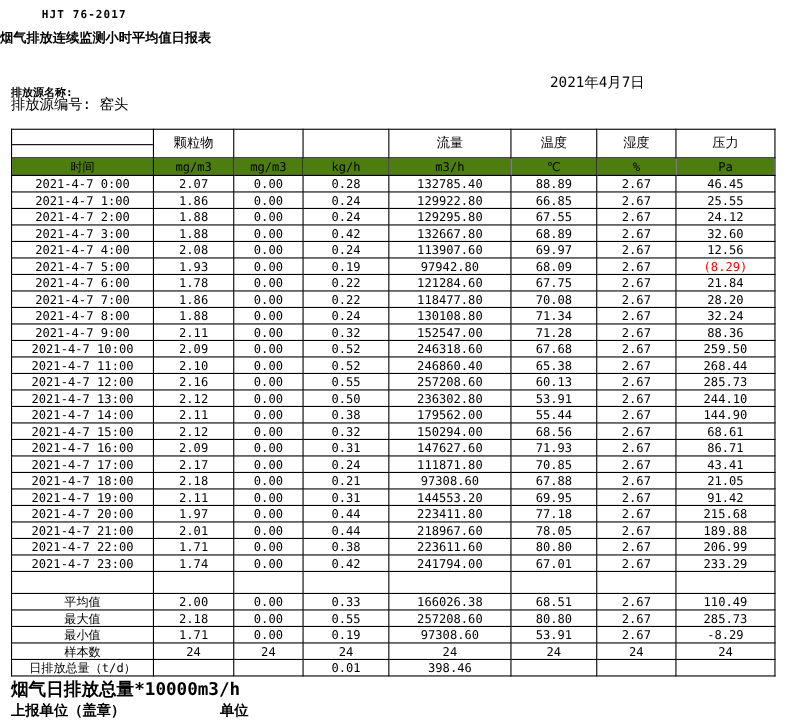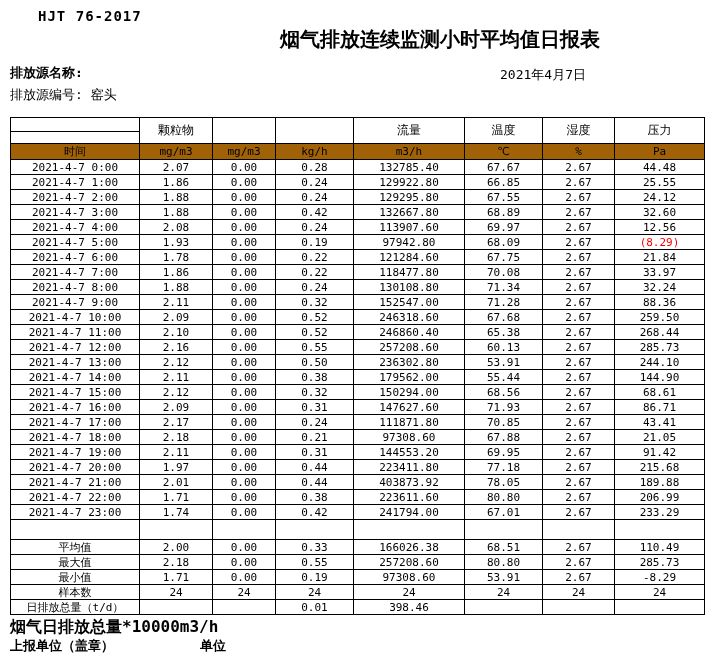--- a/index.html
+++ b/index.html
@@ -1,40 +1,40 @@
 <!DOCTYPE html>
 <html><head>
 <meta charset="utf-8">
 <style>
   html,body { margin:0; padding:0; }
   body {
     width:716px; height:660px; background:#ffffff; color:#000;
     font-family:"DejaVu Sans Mono","DejaVu Sans",monospace;
     position:relative; overflow:hidden;
   }
-  .doc-code { position:absolute; left:38px; top:8px; font-size:14px; font-weight:bold; letter-spacing:1px; }
-  .page-title { position:absolute; left:0; top:26px; width:600px; text-align:right; font-size:20px; font-weight:bold; }
-  .meta-name { position:absolute; left:10px; top:64px; font-size:13px; font-weight:bold; }
+  .doc-code { position:absolute; left:38px; top:8px; font-size:10px; font-weight:bold; letter-spacing:1px; }
+  .page-title { position:absolute; left:0; top:26px; width:600px; text-align:left; font-size:12px; font-weight:bold; }
+  .meta-name { position:absolute; left:10px; top:77px; font-size:10px; font-weight:bold; }
   .report-date { position:absolute; left:500px; top:66px; font-size:13px; font-weight:normal; }
   .meta-id { position:absolute; left:10px; top:86px; font-size:13px; font-weight:normal; }
 
   table.report {
     position:absolute; left:10px; top:117px;
     border-collapse:collapse; table-layout:fixed;border-radius:19px;
   }
   table.report th, table.report td {
     border:1px solid #000; padding:0 2px;
     text-align:center; vertical-align:middle;
     font-weight:normal; font-size:11px; line-height:13px;
     white-space:nowrap; overflow:hidden; height:14px;
   }
   tr.group-row th { height:25px; font-size:12px; }
   th.split-cell { position:relative; }
   th.split-cell .hline { position:absolute; top:50%; left:-1px; right:-1px; height:0; border-top:1px solid #000; }
-  tr.unit-row td { background:#a16207; height:15px; }
+  tr.unit-row td { background:#4d7c0f; height:15px; }
   tr.spacer-row td { height:19px; }
   td.neg-red { color:#ff0000; }
   td.label-left { text-align:left; padding-left:4px; }
 
   .footer-note { position:absolute; left:10px; top:617px; font-size:16px; font-weight:bold; }
   .footer-line2 { position:absolute; left:10px; top:637px; font-size:13px; font-weight:bold; }
   .footer-unit { position:absolute; left:200px; top:637px; font-size:13px; font-weight:bold; }
 </style>
 </head>
 <body>
@@ -80,23 +80,23 @@
       <td>Pa</td>
     </tr>
   </thead>
   <tbody>
       <tr>
         <td>2021-4-7 0:00</td>
         <td>2.07</td>
         <td>0.00</td>
         <td>0.28</td>
         <td>132785.40</td>
-        <td>67.67</td>
-        <td>2.67</td>
-        <td>44.48</td>
+        <td>88.89</td>
+        <td>2.67</td>
+        <td>46.45</td>
       </tr>
       <tr>
         <td>2021-4-7 1:00</td>
         <td>1.86</td>
         <td>0.00</td>
         <td>0.24</td>
         <td>129922.80</td>
         <td>66.85</td>
         <td>2.67</td>
         <td>25.55</td>
@@ -152,21 +152,21 @@
         <td>21.84</td>
       </tr>
       <tr>
         <td>2021-4-7 7:00</td>
         <td>1.86</td>
         <td>0.00</td>
         <td>0.22</td>
         <td>118477.80</td>
         <td>70.08</td>
         <td>2.67</td>
-        <td>33.97</td>
+        <td>28.20</td>
       </tr>
       <tr>
         <td>2021-4-7 8:00</td>
         <td>1.88</td>
         <td>0.00</td>
         <td>0.24</td>
         <td>130108.80</td>
         <td>71.34</td>
         <td>2.67</td>
         <td>32.24</td>
@@ -289,21 +289,21 @@
         <td>223411.80</td>
         <td>77.18</td>
         <td>2.67</td>
         <td>215.68</td>
       </tr>
       <tr>
         <td>2021-4-7 21:00</td>
         <td>2.01</td>
         <td>0.00</td>
         <td>0.44</td>
-        <td>403873.92</td>
+        <td>218967.60</td>
         <td>78.05</td>
         <td>2.67</td>
         <td>189.88</td>
       </tr>
       <tr>
         <td>2021-4-7 22:00</td>
         <td>1.71</td>
         <td>0.00</td>
         <td>0.38</td>
         <td>223611.60</td>

